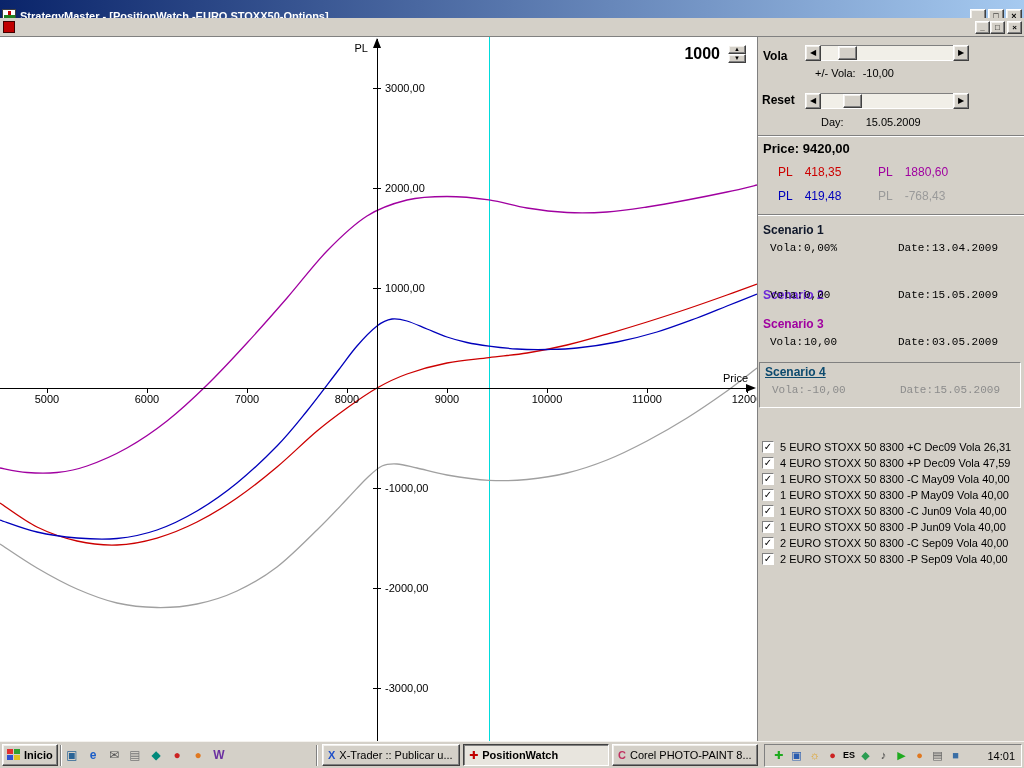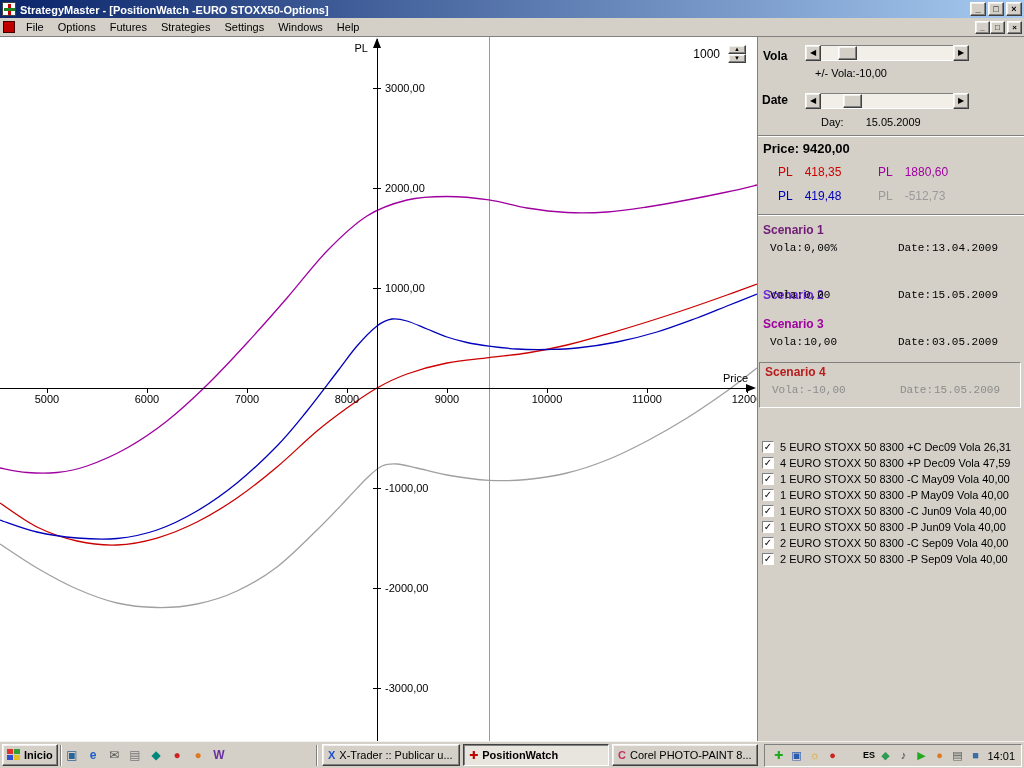--- a/index.html
+++ b/index.html
@@ -6,21 +6,21 @@
   html,body { background:#808080; }
   body { font-family:"Liberation Sans","DejaVu Sans",sans-serif; font-size:11px; color:#000; }
   .screen { position:relative; width:1024px; height:768px; background:#d4d0c8; overflow:hidden; }
 
   
   .r3 { background:#d4d0c8; border:1px solid; border-color:#ffffff #404040 #404040 #ffffff; box-shadow:inset -1px -1px 0 #808080, inset 1px 1px 0 #f2f0ec; }
   .s3 { border:1px solid; border-color:#808080 #ffffff #ffffff #808080; }
 
   
   .titlebar { position:absolute; top:0; left:0; width:1024px; height:18px;
-    background:linear-gradient(90deg,#0a246a,#a6caf0); display:flex; align-items:flex-end; padding:16px 2px; }
+    background:linear-gradient(90deg,#0a246a,#a6caf0); display:flex; align-items:center; padding:16px 2px; }
   .app-icon { width:14px; height:14px; background:#ffffff; border:1px solid #404040; position:relative; flex:0 0 auto; }
   .app-icon::before { content:""; position:absolute; left:5px; top:1px; width:3px; height:11px; background:#c00000; }
   .app-icon::after { content:""; position:absolute; left:1px; top:5px; width:11px; height:3px; background:#208020; }
   .title-text { color:#fff; font-weight:bold; margin-left:4px; white-space:nowrap; flex:1 1 auto; }
   .win-btns { display:flex; gap:2px; }
   .win-btn { width:16px; height:14px; font-size:9px; line-height:12px; text-align:center; font-weight:bold; }
 
   
   .menubar { position:absolute; top:18px; left:0; width:1024px; height:19px; background:#d4d0c8;
     border-bottom:1px solid #808080; display:flex; align-items:center; padding:0 2px; }
@@ -29,21 +29,21 @@
   .menu-spacer { flex:1 1 auto; }
   .mdi-btn { width:15px; height:13px; font-size:8px; line-height:11px; text-align:center; font-weight:bold; }
 
   
   .main { position:absolute; top:37px; left:0; width:1024px; height:704px; background:#d4d0c8; }
   .chart-area { position:absolute; left:0; top:0; width:757px; height:704px; background:#ffffff; overflow:hidden; }
   .chart-area svg { position:absolute; left:0; top:0; }
   svg text { font-family:"Liberation Sans","DejaVu Sans",sans-serif; font-size:11px; fill:#000; }
 
   .scale-wrap { position:absolute; left:650px; top:8px; width:96px; display:flex; justify-content:flex-end; align-items:center; gap:8px; }
-  .scale-value { font-weight:normal; font-size:12px; }
+  .scale-value { font-weight:bold; font-size:16px; }
   .spinner { display:flex; flex-direction:column; }
   .spin-btn { width:18px; height:9px; font-size:6px; line-height:7px; text-align:center; }
 
   
   .side-panel { position:absolute; left:757px; top:0; width:267px; height:704px; background:#d4d0c8; border-left:1px solid #808080; }
   .side-panel > * { position:absolute; }
   .lbl-b { font-weight:bold; font-size:12px; }
   .hscroll { display:flex; height:16px; }
   .hscroll .sc-btn { width:16px; height:16px; font-size:8px; line-height:14px; text-align:center; flex:0 0 auto; }
   .hscroll .track { position:relative; flex:1 1 auto; background:#f1efe8; border-top:1px solid #808080; border-bottom:1px solid #fff; }
@@ -90,29 +90,20 @@
     <span class="title-text">StrategyMaster - [PositionWatch -EURO STOXX50-Options]</span>
     <div class="win-btns">
       <div class="win-btn r3">_</div>
       <div class="win-btn r3">□</div>
       <div class="win-btn r3">×</div>
     </div>
   </div>
 
   <div class="menubar">
     <div class="mdi-icon"></div>
-    <div id="menu-items" style="display:flex;">
-        <span class="menu-item">File</span>
-        <span class="menu-item">Options</span>
-        <span class="menu-item">Futures</span>
-        <span class="menu-item">Strategies</span>
-        <span class="menu-item">Settings</span>
-        <span class="menu-item">Windows</span>
-        <span class="menu-item">Help</span>
-      </div>
     <div class="menu-spacer"></div>
     <div class="mdi-btn r3">_</div>
     <div class="mdi-btn r3">□</div>
     <div class="mdi-btn r3" style="margin-left:2px;">×</div>
   </div>
 
   <div class="main">
 
     <div class="chart-area">
       <svg id="chart-svg" width="757" height="704">
@@ -168,26 +159,26 @@
     <div class="side-panel">
 
       <span class="lbl-b" style="left:5px; top:12px;">Vola</span>
       <div class="hscroll" style="left:47px; top:8px; width:164px;">
         <div class="sc-btn r3">◀</div>
         <div class="track">
           <div class="thumb r3" style="left:17px;"></div>
         </div>
         <div class="sc-btn r3">▶</div>
       </div>
-      <div style="left:57px; top:30px; display:flex; ">
+      <div style="left:57px; top:30px; display:flex; gap:7px;">
         <span>+/- Vola:</span>
         <span>-10,00</span>
       </div>
 
-      <span class="lbl-b" style="left:4px; top:56px;">Date</span>
+      <span class="lbl-b" style="left:4px; top:56px;">Reset</span>
       <div class="hscroll" style="left:47px; top:56px; width:164px;">
         <div class="sc-btn r3">◀</div>
         <div class="track">
           <div class="thumb r3" style="left:22px;"></div>
         </div>
         <div class="sc-btn r3">▶</div>
       </div>
       <div style="left:63px; top:79px; display:flex; gap:22px;">
         <span>Day:</span>
         <span>15.05.2009</span>
@@ -205,29 +196,29 @@
           <div class="pl-cell" style="color: rgb(160, 0, 160);">
             <span>PL</span>
             <span>1880,60</span>
           </div>
           <div class="pl-cell" style="color: rgb(0, 0, 187);">
             <span>PL</span>
             <span>419,48</span>
           </div>
           <div class="pl-cell" style="color: rgb(154, 154, 154);">
             <span>PL</span>
-            <span>-512,73</span>
+            <span>-768,43</span>
           </div>
         </div>
 
       <div class="sep" style="top:177px;"></div>
 
       <div id="scenarios" style="left:0; top:0; width:266px; height:0;">
           <div class="scenario" style="position: absolute; top: 184px;">
-            <div class="scen-name" style="color: #701a75;">Scenario 1</div>
+            <div class="scen-name" style="color: #0f172a;">Scenario 1</div>
             <div class="scen-detail" style="color: rgb(0, 0, 0);">
               <span class="sd-vl">Vola:</span>
               <span class="sd-vv">0,00%</span>
               <span class="sd-dl">Date:</span>
               <span class="sd-dv">13.04.2009</span>
             </div>
           </div>
           <div class="scenario" style="position: absolute; top: 231px;">
             <div class="scen-name" style="color: #6d28d9; margin-top: 18px;">Scenario 2</div>
             <div class="scen-detail" style="color: rgb(0, 0, 0);">
@@ -240,21 +231,21 @@
           <div class="scenario" style="position: absolute; top: 278px;">
             <div class="scen-name" style="color: rgb(160, 0, 160);">Scenario 3</div>
             <div class="scen-detail" style="color: rgb(0, 0, 0);">
               <span class="sd-vl">Vola:</span>
               <span class="sd-vv">10,00</span>
               <span class="sd-dl">Date:</span>
               <span class="sd-dv">03.05.2009</span>
             </div>
           </div>
           <div class="scenario framed" style="position: absolute; top: 325px;">
-            <div class="scen-name" style="color: #b91c1c;">Scenario 4</div>
+            <div class="scen-name" style="color: #0c4a6e; text-decoration: underline;">Scenario 4</div>
             <div class="scen-detail" style="color: rgb(140, 140, 140);">
               <span class="sd-vl">Vola:</span>
               <span class="sd-vv">-10,00</span>
               <span class="sd-dl">Date:</span>
               <span class="sd-dv">15.05.2009</span>
             </div>
           </div>
         </div>
 
 
@@ -330,21 +321,21 @@
           <span class="t-icon" style="color: rgb(192, 48, 96);">C</span>
           <span class="t-label">Corel PHOTO-PAINT 8...</span>
         </div>
       </div>
     <div class="tray s3">
       <span id="tray-icons" style="display:flex; gap:3px;">
           <span class="tray-icon" style="color: rgb(31, 170, 31);">✚</span>
           <span class="tray-icon" style="color: rgb(42, 93, 176);">▣</span>
           <span class="tray-icon" style="color: rgb(224, 160, 32);">☼</span>
           <span class="tray-icon" style="color: rgb(204, 34, 34);">●</span>
-          <span class="tray-lang" style="color: rgb(0, 0, 0); margin-left: 20px;">ES</span>
+          <span class="tray-lang" style="color: rgb(0, 0, 0);">ES</span>
           <span class="tray-icon" style="color: rgb(42, 157, 82);">◆</span>
           <span class="tray-icon" style="color: rgb(64, 64, 64);">♪</span>
           <span class="tray-icon" style="color: rgb(31, 170, 31);">▶</span>
           <span class="tray-icon" style="color: rgb(224, 120, 32);">●</span>
           <span class="tray-icon" style="color: rgb(96, 96, 96);">▤</span>
           <span class="tray-icon" style="color: rgb(58, 110, 165);">■</span>
         </span>
       <span class="clock">14:01</span>
     </div>
   </div>

